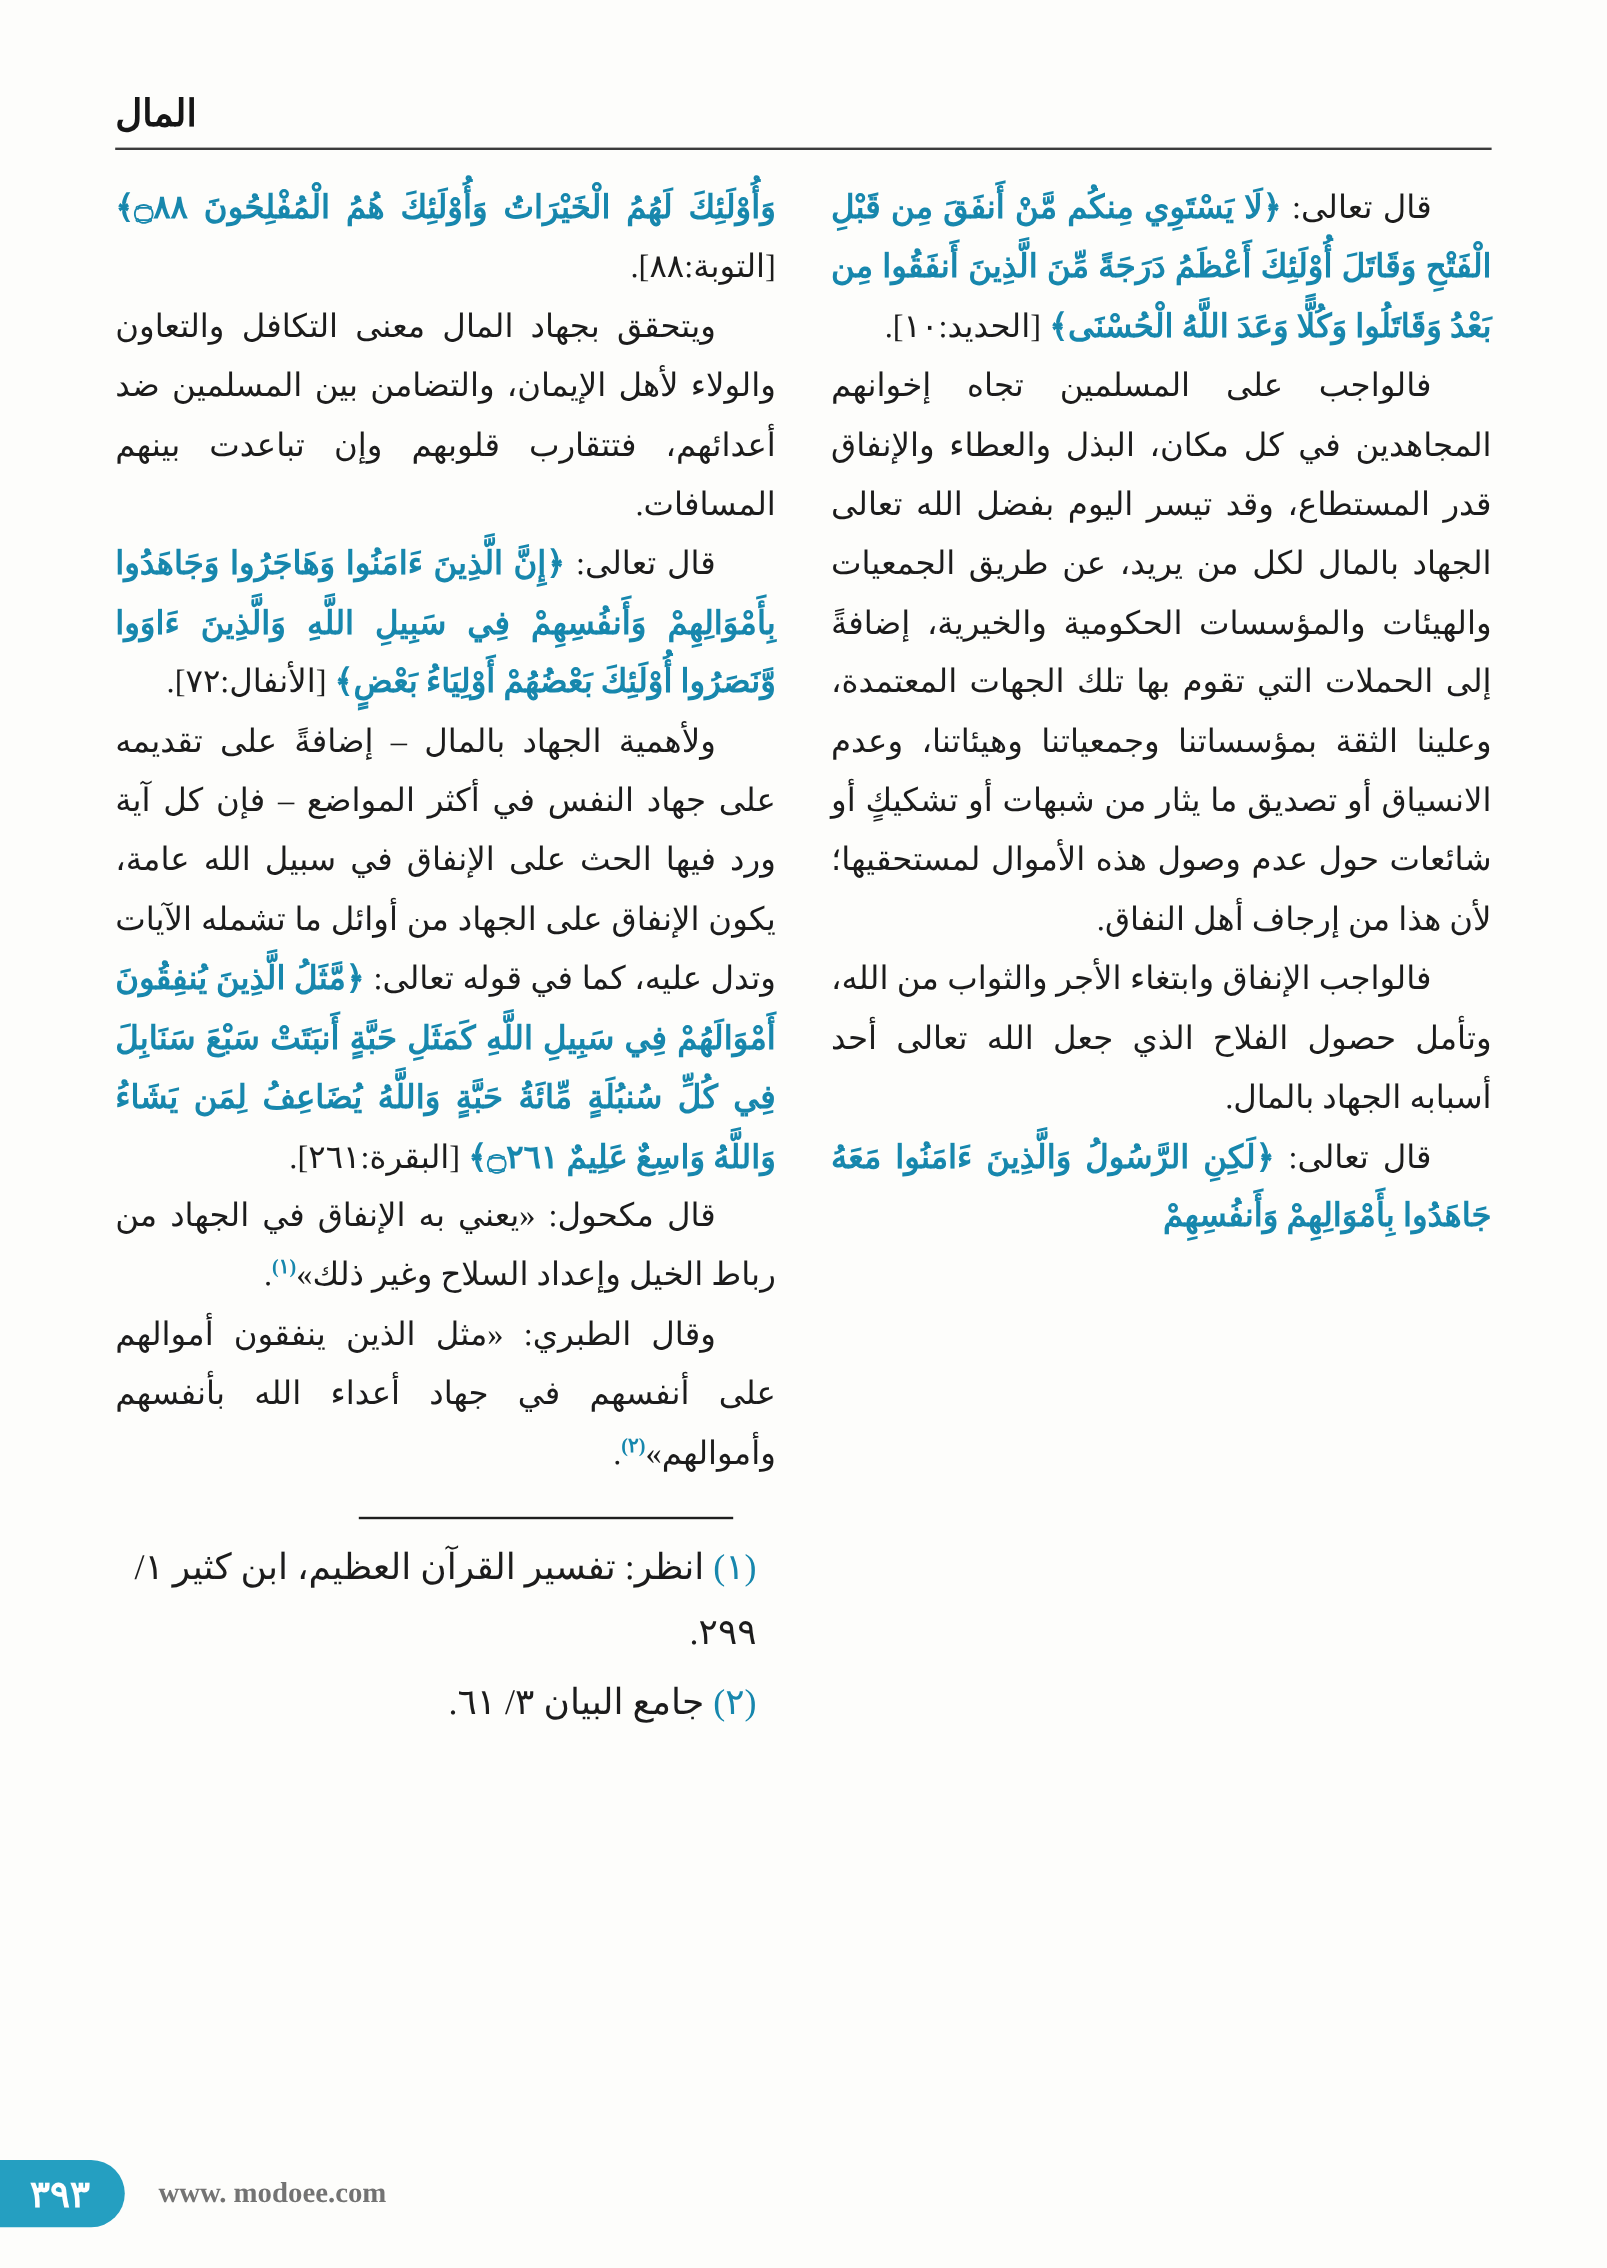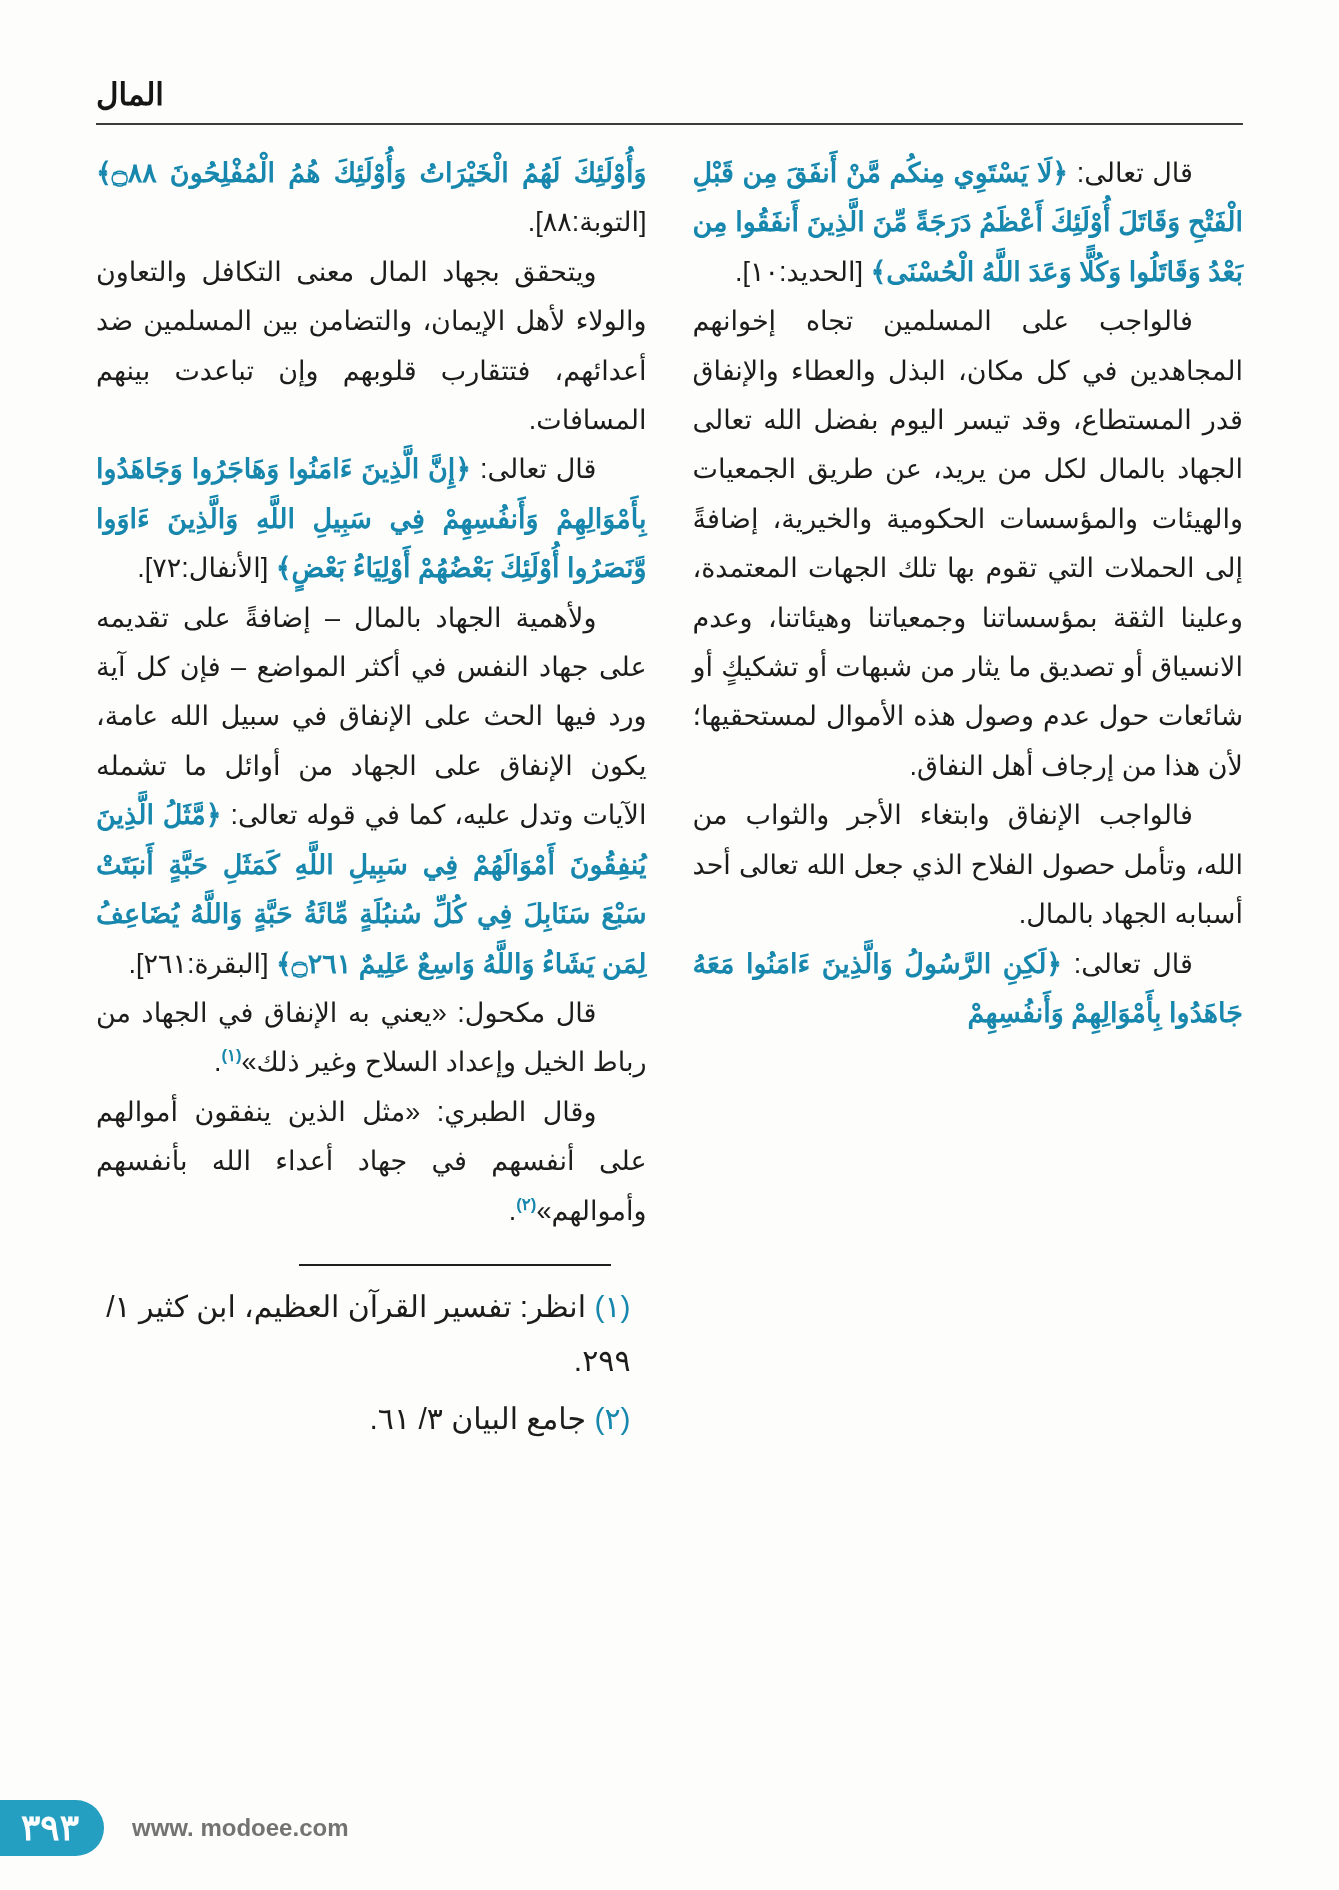--- a/index.html
+++ b/index.html
@@ -1,21 +1,21 @@
 <!DOCTYPE html>
 <html lang="ar" dir="rtl"><head>
 <meta charset="utf-8">
 <style>
   html, body { margin: 0; padding: 0; background: #ffffff; }
   .page {
     position: relative;
     width: 1339px;
     height: 1890px;
     background: #fdfdfb;
-    font-family: Liberation Sans, sans-serif;
+    font-family: Liberation Serif, serif;
     color: #1c1c1c;
     direction: rtl;
     overflow: hidden;
     box-sizing: border-box;
   }
   .page-header { padding: 76px 96px 0 96px; }
   .header-title {
     display: block;
     text-align: left;
     font-size: 31px;
@@ -65,21 +65,21 @@
   }
   .page-badge {
     min-width: 104px;
     height: 56px;
     background: #259fc1;
     color: #ffffff;
     border-radius: 0 28px 28px 0;
     display: flex;
     align-items: center;
     justify-content: center;
-    font-size: 36px;
+    font-size: 31px;
     font-weight: bold;
     padding: 0 10px 0 6px;
     box-sizing: border-box;
   }
   .website {
     color: #737373;
     font-size: 24px;
     font-weight: bold;
   }
 </style>

